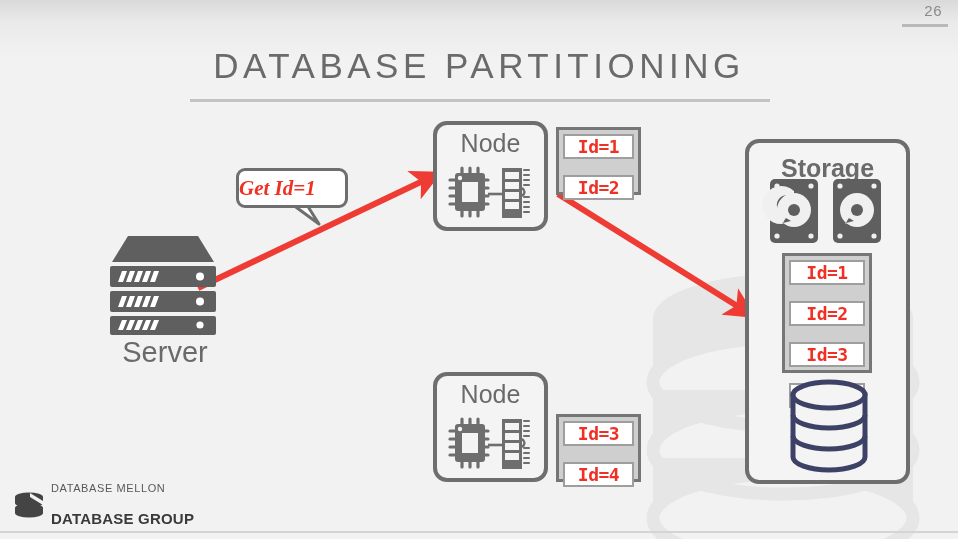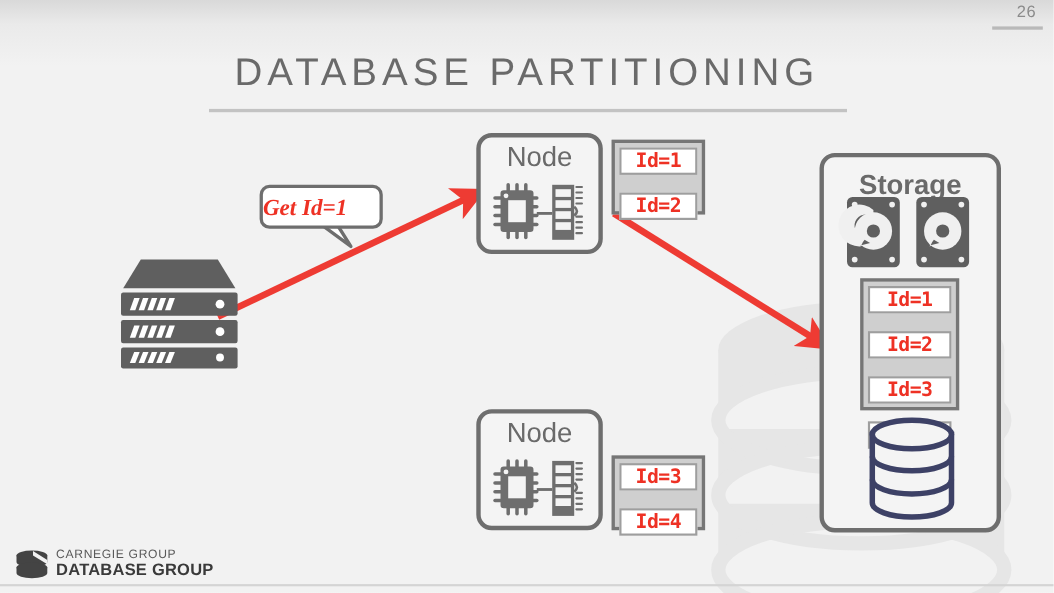--- a/index.html
+++ b/index.html
@@ -89,21 +89,21 @@
     letter-spacing: .6px;
     color: #595959;
     display: block;
   }
   .footer-logo-l2 {
     font-size: 15px;
     font-weight: bold;
     letter-spacing: .2px;
     color: #3a3a3a;
     display: block;
-    margin-top: 1px;
+    margin-top: 17px;
   }
   .footer-cite {
     position: absolute;
     right: 14px;
     bottom: 12px;
     font-family: "Liberation Serif", serif;
     font-size: 12px;
     color: #7b7b7b;
   }
 
@@ -258,20 +258,21 @@
         <polygon points="22,84 27,84 23,94 18,94"></polygon>
         <polygon points="30,84 35,84 31,94 26,94"></polygon>
         <polygon points="38,84 43,84 39,94 34,94"></polygon>
         <polygon points="46,84 51,84 47,94 42,94"></polygon>
       </g>
       <circle cx="92" cy="89" r="3.6" fill="#ffffff"></circle>
     </g>
   </svg>
 
   <div class="srv-label">
+    <div>Server</div>
   </div>
 
   <svg class="abs" style="left:211px;top:200px;" width="130" height="30" viewBox="0 0 130 30">
     <path d="M78,2 L108,24 L96,5 Z" fill="#ffffff" stroke="#6e6e6e" stroke-width="3" stroke-linejoin="round"></path>
     <rect x="60" y="-2" width="50" height="6" fill="#ffffff"></rect>
   </svg>
   <div class="callout">
     <span class="callout-text">Get Id=1</span>
   </div>
 
@@ -432,18 +433,18 @@
     <svg width="30" height="26" viewBox="0 0 30 26">
       <g fill="#444444">
         <ellipse cx="15" cy="5" rx="14" ry="4.6"></ellipse>
         <path d="M1,5 v6 a14,4.6 0 0,0 28,0 v-6 z"></path>
         <ellipse cx="15" cy="16" rx="14" ry="4.6"></ellipse>
         <path d="M1,16 v5 a14,4.6 0 0,0 28,0 v-5 z"></path>
       </g>
       <path d="M16,1 L29,9 L29,13 L16,5 Z" fill="#f2f2f2"></path>
     </svg>
     <span class="footer-logo-text">
-      <span class="footer-logo-l1">CARNEGIE GROUP</span>
+      <span class="footer-logo-l1">DATABASE MELLON</span>
       <span class="footer-logo-l2">DATABASE GROUP</span>
     </span>
   </div>
 
 </div>
 
 </body></html>

